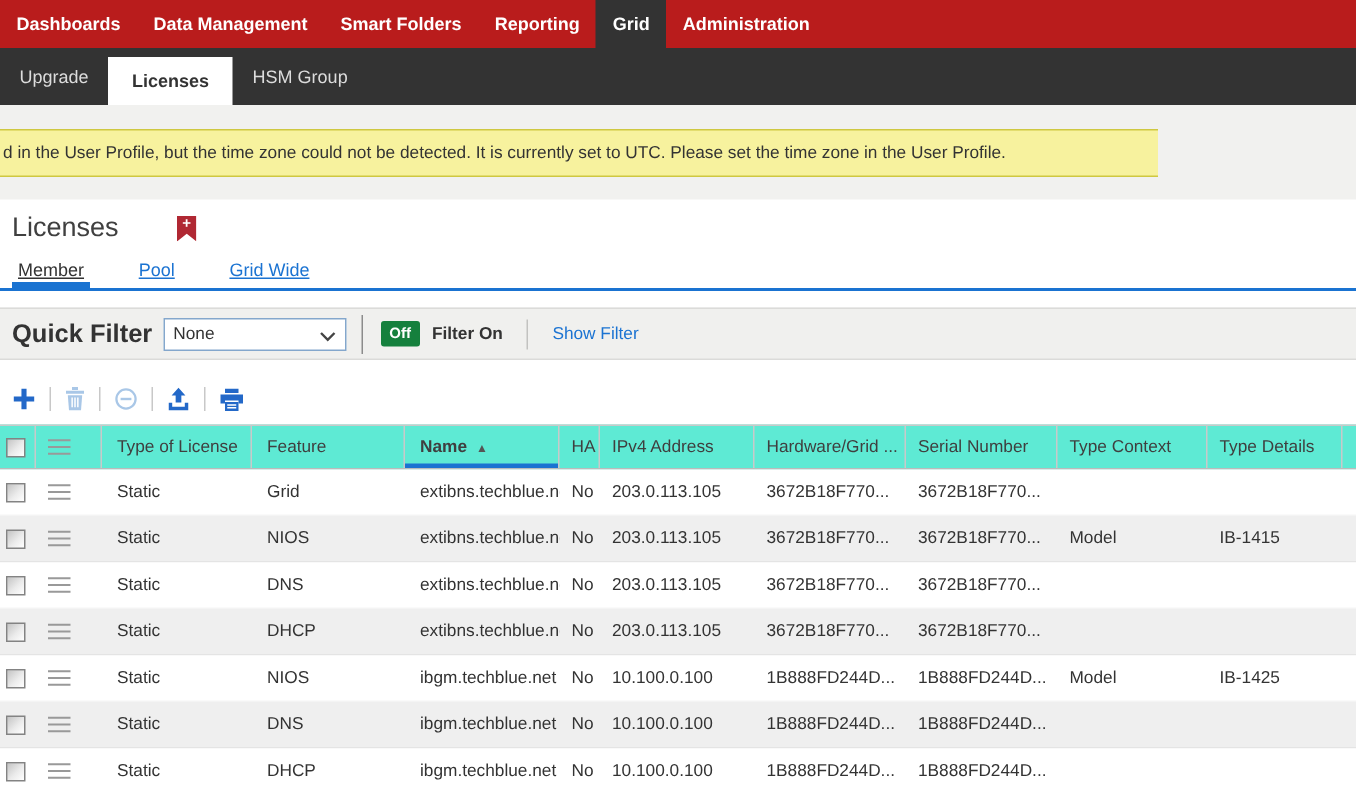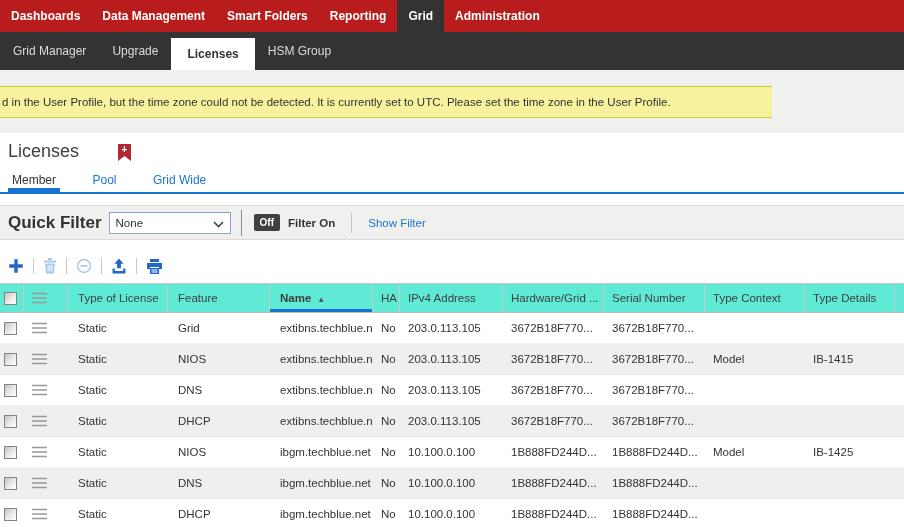--- a/index.html
+++ b/index.html
@@ -23,33 +23,33 @@
   .warnbar span { display:block; line-height:30px; font-size:11.5px; color:#333; white-space:nowrap; margin-left:2px; }
 
   
   .page-title { position:absolute; left:8px; top:141px; font-size:18px; color:#404040; }
   .bookmark { position:absolute; left:118px; top:144px; width:13px; height:17px; background:#B02833;
               clip-path:polygon(0 0,100% 0,100% 100%,50% 70%,0 100%); color:#fff; font-size:10px; font-weight:bold;
               text-align:center; line-height:12px; cursor:pointer; }
 
   
   .view-tabs { position:absolute; left:0; top:168px; width:904px; height:26px; border-bottom:2px solid #1A73D1; }
-  .vtab { display:inline-block; font-size:12px; color:#1B73D2; padding:5px 4px 5px; margin-left:24px; cursor:pointer; }
+  .vtab { display:inline-block; font-size:12px; color:#1B73D2; padding:5px 4px 5px; margin-left:24px; cursor:pointer;text-decoration:underline; }
   .vtab.active { color:#333; border-bottom:4px solid #1A73D1; margin-left:8px; padding-bottom:1px; }
 
   
   .filterbar { position:absolute; left:0; top:205px; width:904px; height:35px; background:#F0F0EE;
                border-top:1px solid #DBDBD9; border-bottom:1px solid #DBDBD9; display:flex; align-items:center; padding-left:8px; }
   .qf-label { font-size:17px; font-weight:bold; color:#333; }
   .qf-select { margin-left:7px; width:122px; height:22px; background:#fff; border:1px solid #84A7CC; position:relative;
                font-size:11.5px; color:#333; line-height:20px; padding-left:6px; cursor:pointer; }
   .qf-select svg { position:absolute; right:6px; top:8px; }
   .fdiv1 { width:1px; height:26px; background:#8C8C8C; margin:0 12px 0 10px; }
   .fdiv2 { width:1px; height:20px; background:#C2C2C0; margin:0 16px; }
-  .off-badge { background:#404040; color:#fff; font-size:10px; font-weight:bold; padding:3px 6px; border-radius:2px; cursor:pointer; }
+  .off-badge { background:#15803d; color:#fff; font-size:10px; font-weight:bold; padding:3px 6px; border-radius:2px; cursor:pointer; }
   .filter-on { font-size:11.5px; color:#333; margin-left:8px;font-weight:bold; }
   .show-filter { font-size:11.5px; color:#1B73D2; cursor:pointer; }
 
   
   .toolbar { position:absolute; left:6px; top:253px; height:26px; display:flex; align-items:center; }
   .tbtn { display:flex; align-items:center; cursor:pointer; padding:0 2px; }
   .tbtn.disabled { cursor:default; }
   .tdiv { width:1px; height:16px; background:#C8C8C8; margin:0 7px; }
 
   
@@ -79,21 +79,20 @@
   <div class="topnav">
     <div class="item">Dashboards</div>
     <div class="item">Data Management</div>
     <div class="item">Smart Folders</div>
     <div class="item">Reporting</div>
     <div class="item active">Grid</div>
     <div class="item">Administration</div>
   </div>
 
   <div class="subnav">
-    <div class="item">Grid Manager</div>
     <div class="item">Upgrade</div>
     <div class="item active">Licenses</div>
     <div class="item">HSM Group</div>
   </div>
 
   <div class="band"></div>
   <div class="warnbar">
     <span>d in the User Profile, but the time zone could not be detected. It is currently set to UTC. Please set the time zone in the User Profile.</span>
   </div>
 

